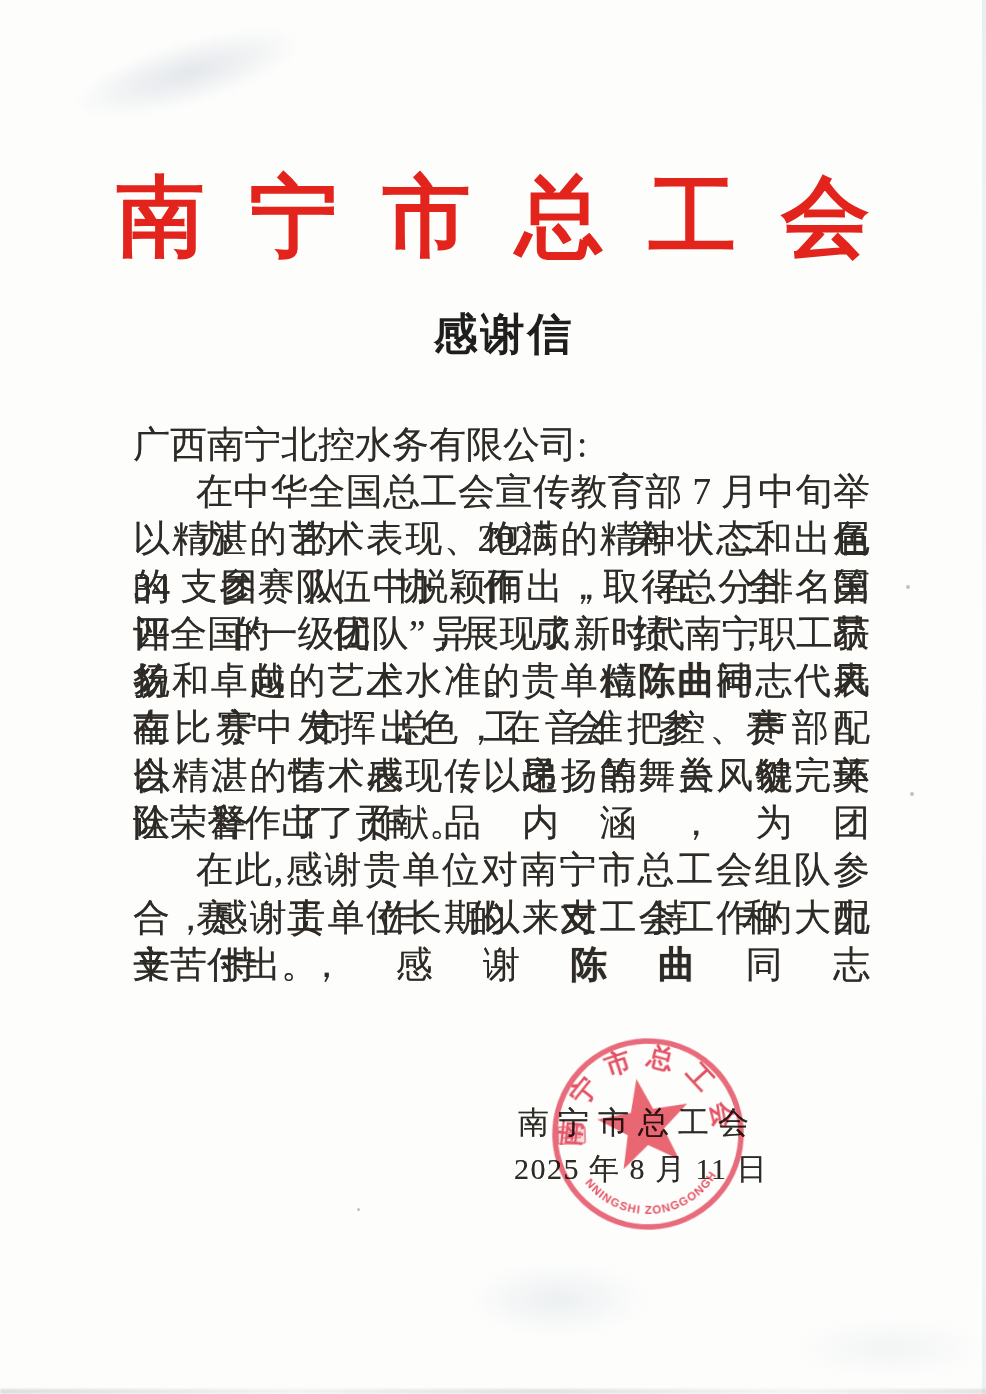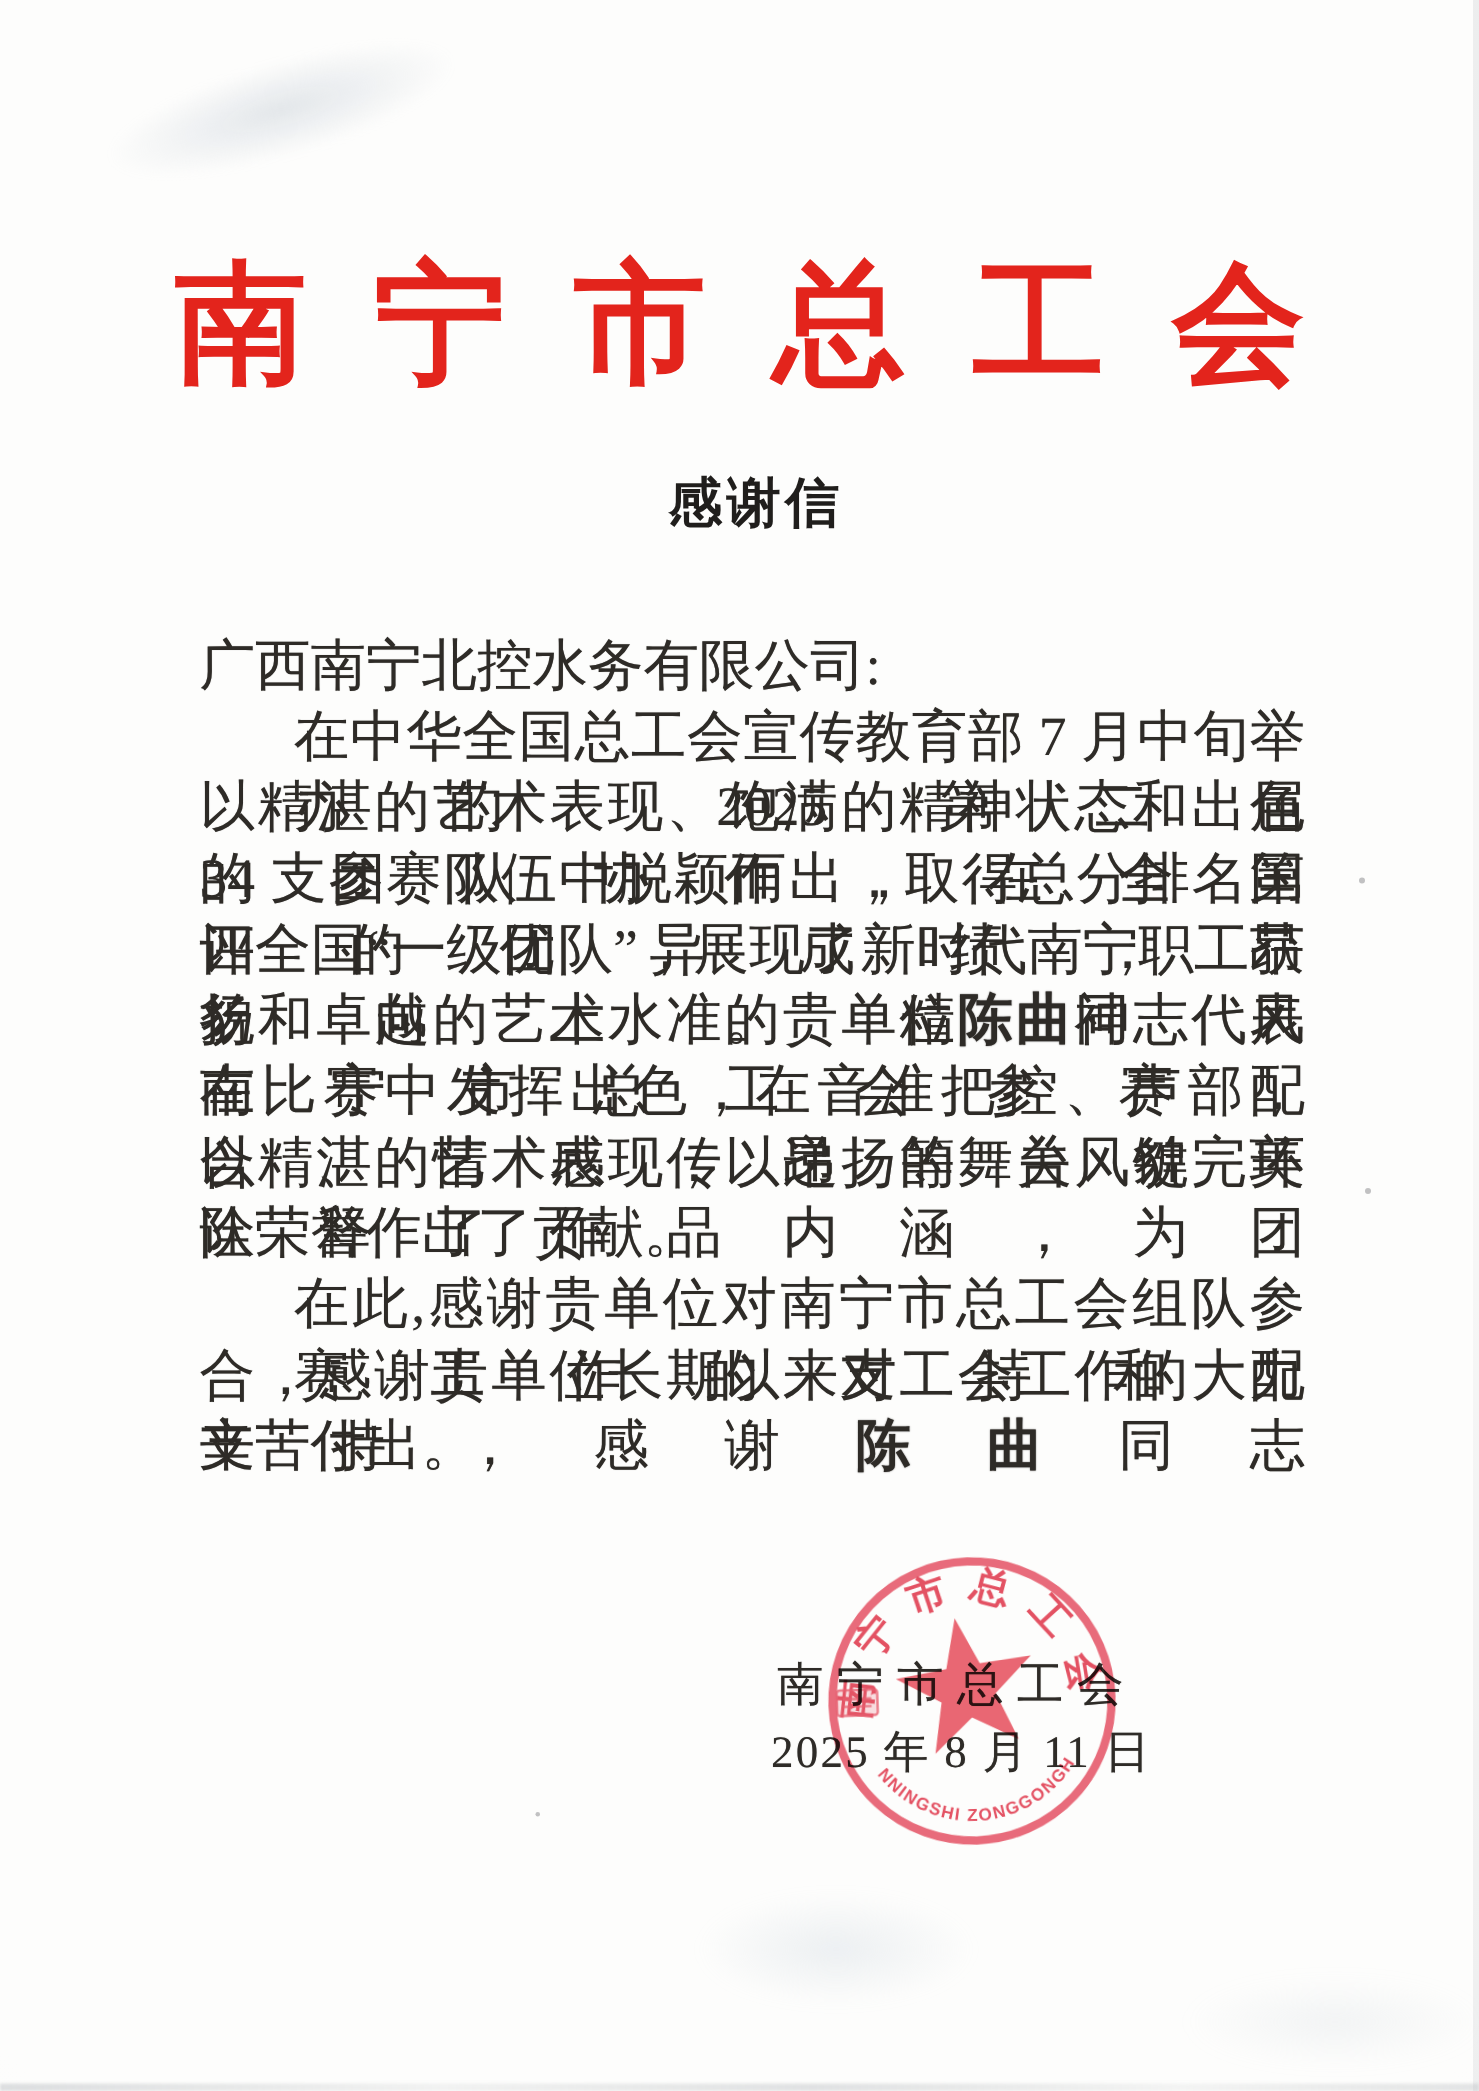--- a/index.html
+++ b/index.html
@@ -16,21 +16,21 @@
     position:absolute;top:168px;left:0;width:100%;
     text-align:center;
     font-size:88px;font-weight:700;
     letter-spacing:45px;padding-left:45px;box-sizing:border-box;
     line-height:100px;
     white-space:nowrap;
   }
   .letter-title{
     position:absolute;top:312px;left:0;width:100%;
     text-align:center;
-    font-size:36px;font-weight:700;color:#201e1c;
+    font-size:44px;font-weight:700;color:#201e1c;
     letter-spacing:3px;text-indent:22px;
     line-height:46px;
   }
   
   .body-text{
     position:absolute;left:133px;top:421px;width:737px;
     font-size:37px;color:#2e2b27;
     text-shadow:0 0 0.5px rgba(46,43,39,.55);
   }
   .salutation{line-height:47px;height:47px;white-space:nowrap;}

